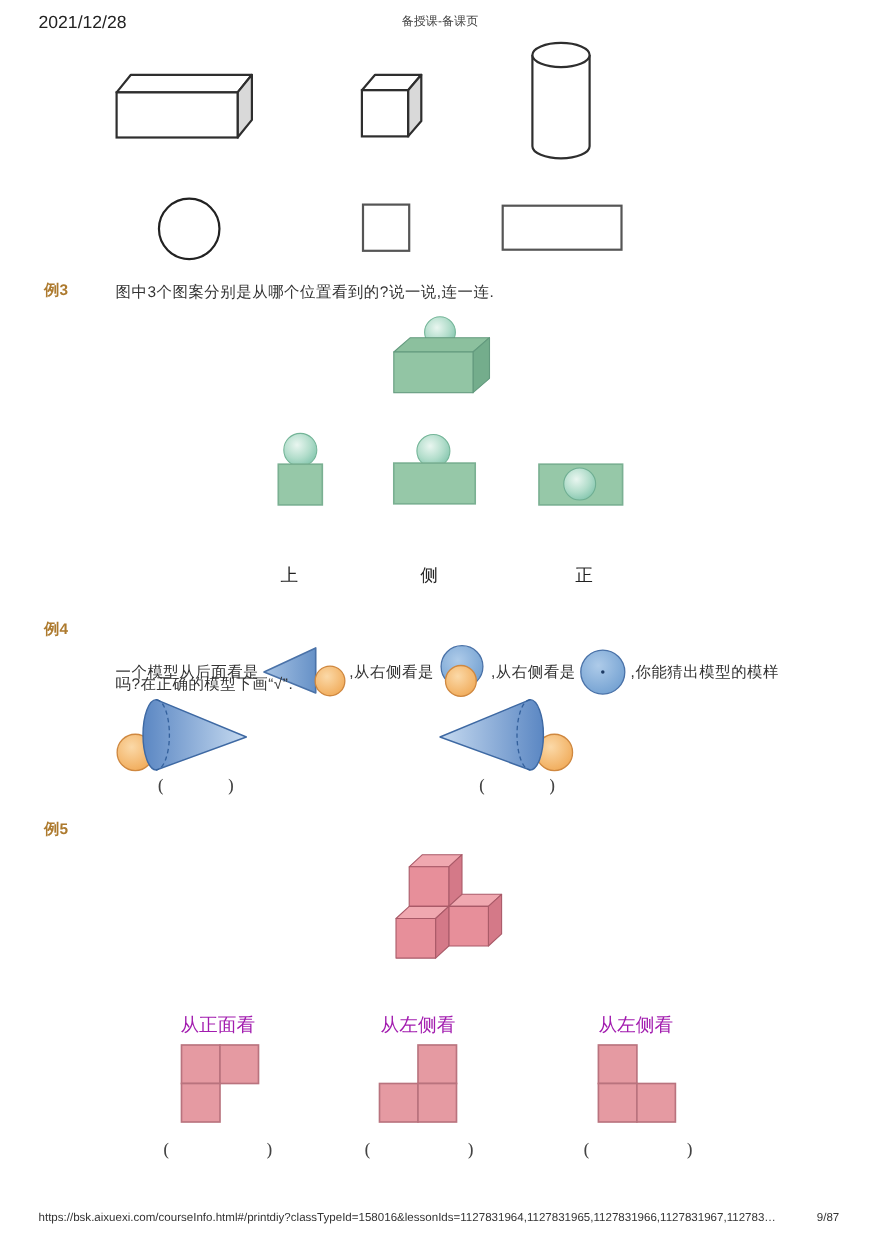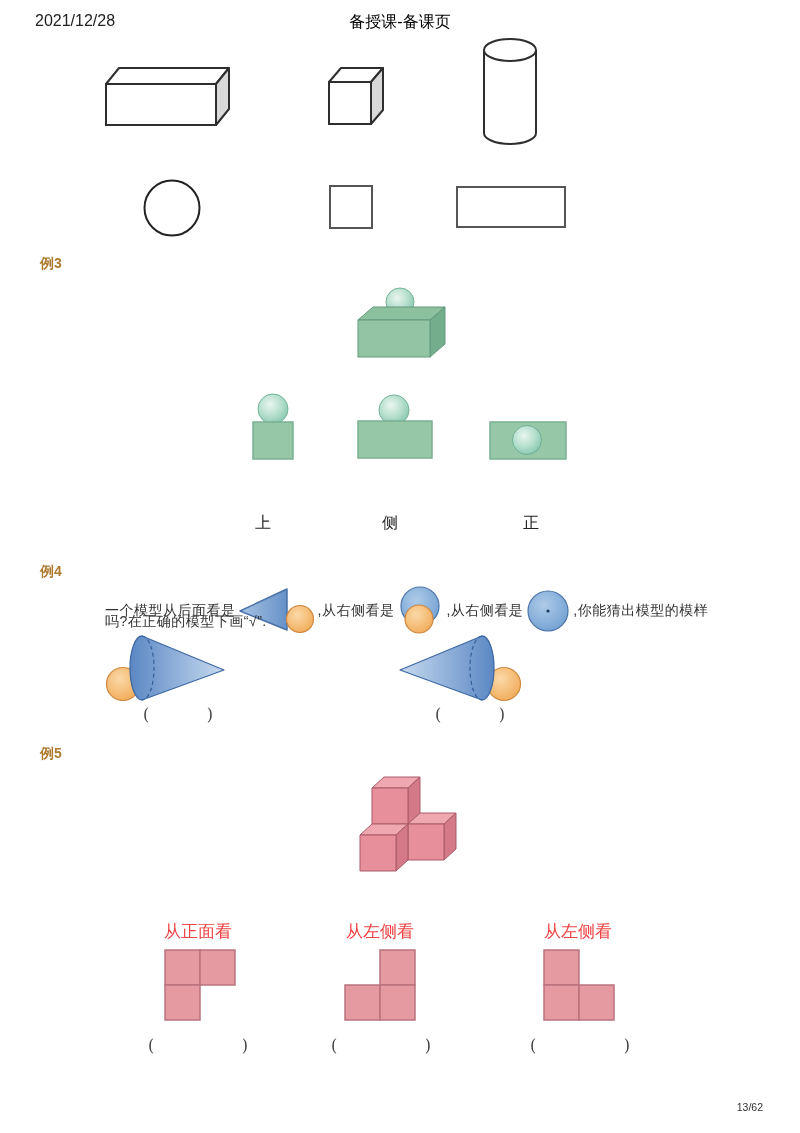--- a/index.html
+++ b/index.html
@@ -3,27 +3,27 @@
 <meta charset="utf-8">
 <style>
   * { margin:0; padding:0; box-sizing:border-box; }
   body { background:#888; font-family:"Liberation Sans", sans-serif; }
   .page {
     position:relative; width:800px; height:1133px; background:#ffffff;
     margin:0 auto; overflow:hidden; color:#333;
   }
   .abs { position:absolute; }
   .header-date { position:absolute; left:35px; top:12px; font-size:16px; color:#222; }
-  .header-title { position:absolute; left:0; top:12px; width:800px; text-align:center; font-size:16px; color:#000000; }
+  .header-title { position:absolute; left:0; top:12px; width:800px; text-align:center; font-size:11px; color:#404040; }
   .ex-label { position:absolute; font-size:14px; font-weight:bold; color:#ad7a2e; }
   .ex-text { position:absolute; font-size:14px; color:#333; letter-spacing:0.5px; }
   .inline-line { position:absolute; display:flex; align-items:center; font-size:14px; color:#333; letter-spacing:0.5px; }
   .inline-line svg { display:block; margin:0 2px; }
   .pos-label { position:absolute; width:40px; text-align:center; font-family:"DejaVu Serif", serif; font-size:16px; color:#222; }
-  .view-label { position:absolute; width:100px; text-align:center; font-family:Liberation Serif, serif; font-size:17px; color:#ef4444; }
+  .view-label { position:absolute; width:100px; text-align:center; font-family:Liberation Serif, serif; font-size:17px; color:#a21caf; }
   .paren-pair { position:absolute; display:flex; justify-content:space-between; font-size:16px; color:#444; font-family:"DejaVu Serif", serif; }
   .footer-url { position:absolute; left:35px; top:1101px; font-size:10.5px; color:#333; }
   .footer-page { position:absolute; right:37px; top:1101px; font-size:10.5px; color:#333; }
 </style>
 </head>
 <body>
 
 <div class="page">
 
   <span class="header-date">2021/12/28</span>
@@ -49,20 +49,21 @@
     </g>
 
     <circle cx="172" cy="173" r="27.5" fill="#ffffff" stroke="#222" stroke-width="2"></circle>
 
     <rect x="330" y="151" width="42" height="42" fill="#ffffff" stroke="#555" stroke-width="2"></rect>
 
     <rect x="457" y="152" width="108" height="40" fill="#ffffff" stroke="#555" stroke-width="2"></rect>
   </svg>
 
   <span class="ex-label" style="left:40px;top:255px">例3</span>
+  <span class="ex-text" style="left:105px;top:257px">图中3个图案分别是从哪个位置看到的?说一说,连一连.</span>
 
   <svg class="abs" style="left:0;top:285px" width="800" height="230" viewBox="0 0 800 230">
     <defs>
       <radialGradient id="gball" cx="40%" cy="35%" r="75%">
         <stop offset="0%" stop-color="#e9f6f0"></stop>
         <stop offset="55%" stop-color="#b2ddcb"></stop>
         <stop offset="100%" stop-color="#7cc2a9"></stop>
       </radialGradient>
     </defs>
 
@@ -233,15 +234,16 @@
   </div>
   <div class="paren-pair" style="left:331px;top:1036px;width:100px">
     <span>(</span>
     <span>)</span>
   </div>
   <div class="paren-pair" style="left:530px;top:1036px;width:100px">
     <span>(</span>
     <span>)</span>
   </div>
 
-  <span class="footer-page">13/62</span>
+  <span class="footer-url">https://bsk.aixuexi.com/courseInfo.html#/printdiy?classTypeId=158016&amp;lessonIds=1127831964,1127831965,1127831966,1127831967,112783…</span>
+  <span class="footer-page">9/87</span>
 
 </div>
 
 </body></html>

